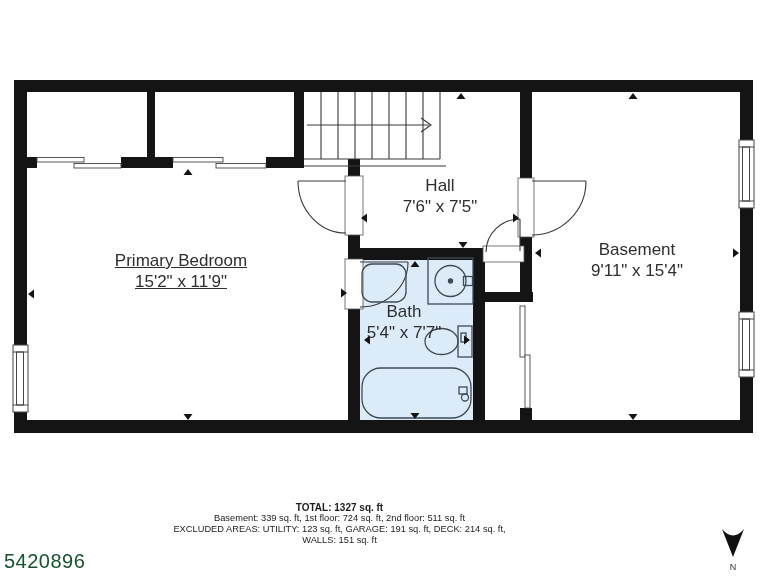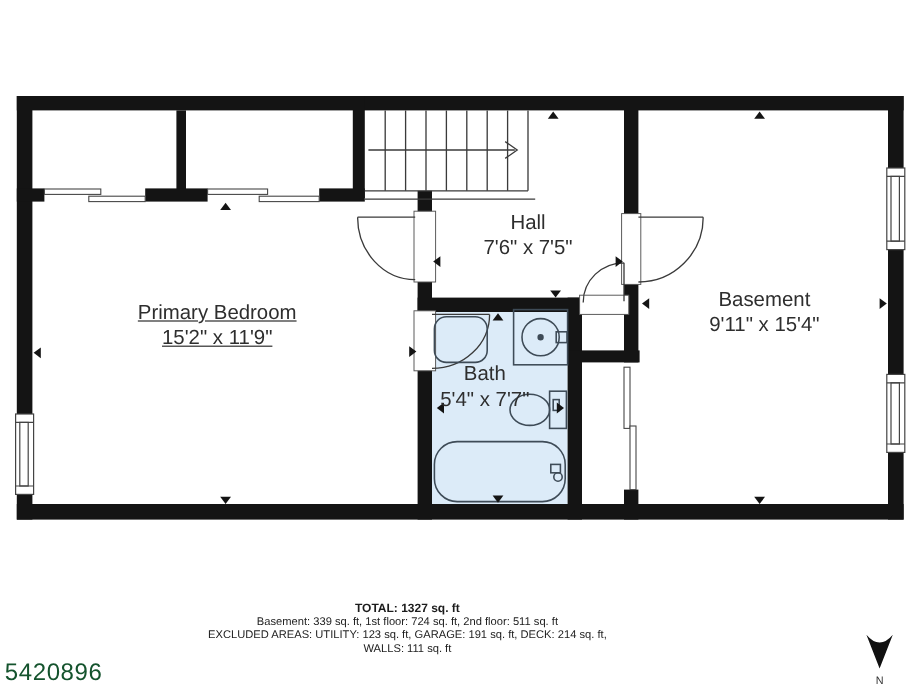--- a/index.html
+++ b/index.html
@@ -154,18 +154,18 @@
   </div>
   <div class="room-label" style="left:637px;top:260px;">
     <div>Basement</div>
     <div>9'11" x 15'4"</div>
   </div>
 
   <div class="summary">
     <div class="total">TOTAL: 1327 sq. ft</div>
     <div>Basement: 339 sq. ft, 1st floor: 724 sq. ft, 2nd floor: 511 sq. ft</div>
     <div>EXCLUDED AREAS: UTILITY: 123 sq. ft, GARAGE: 191 sq. ft, DECK: 214 sq. ft,</div>
-    <div>WALLS: 111 sq. ft</div>
+    <div>WALLS: 151 sq. ft</div>
   </div>
 
   <div class="plan-id">5420896</div>
 
 </div>
 
 </body></html>

